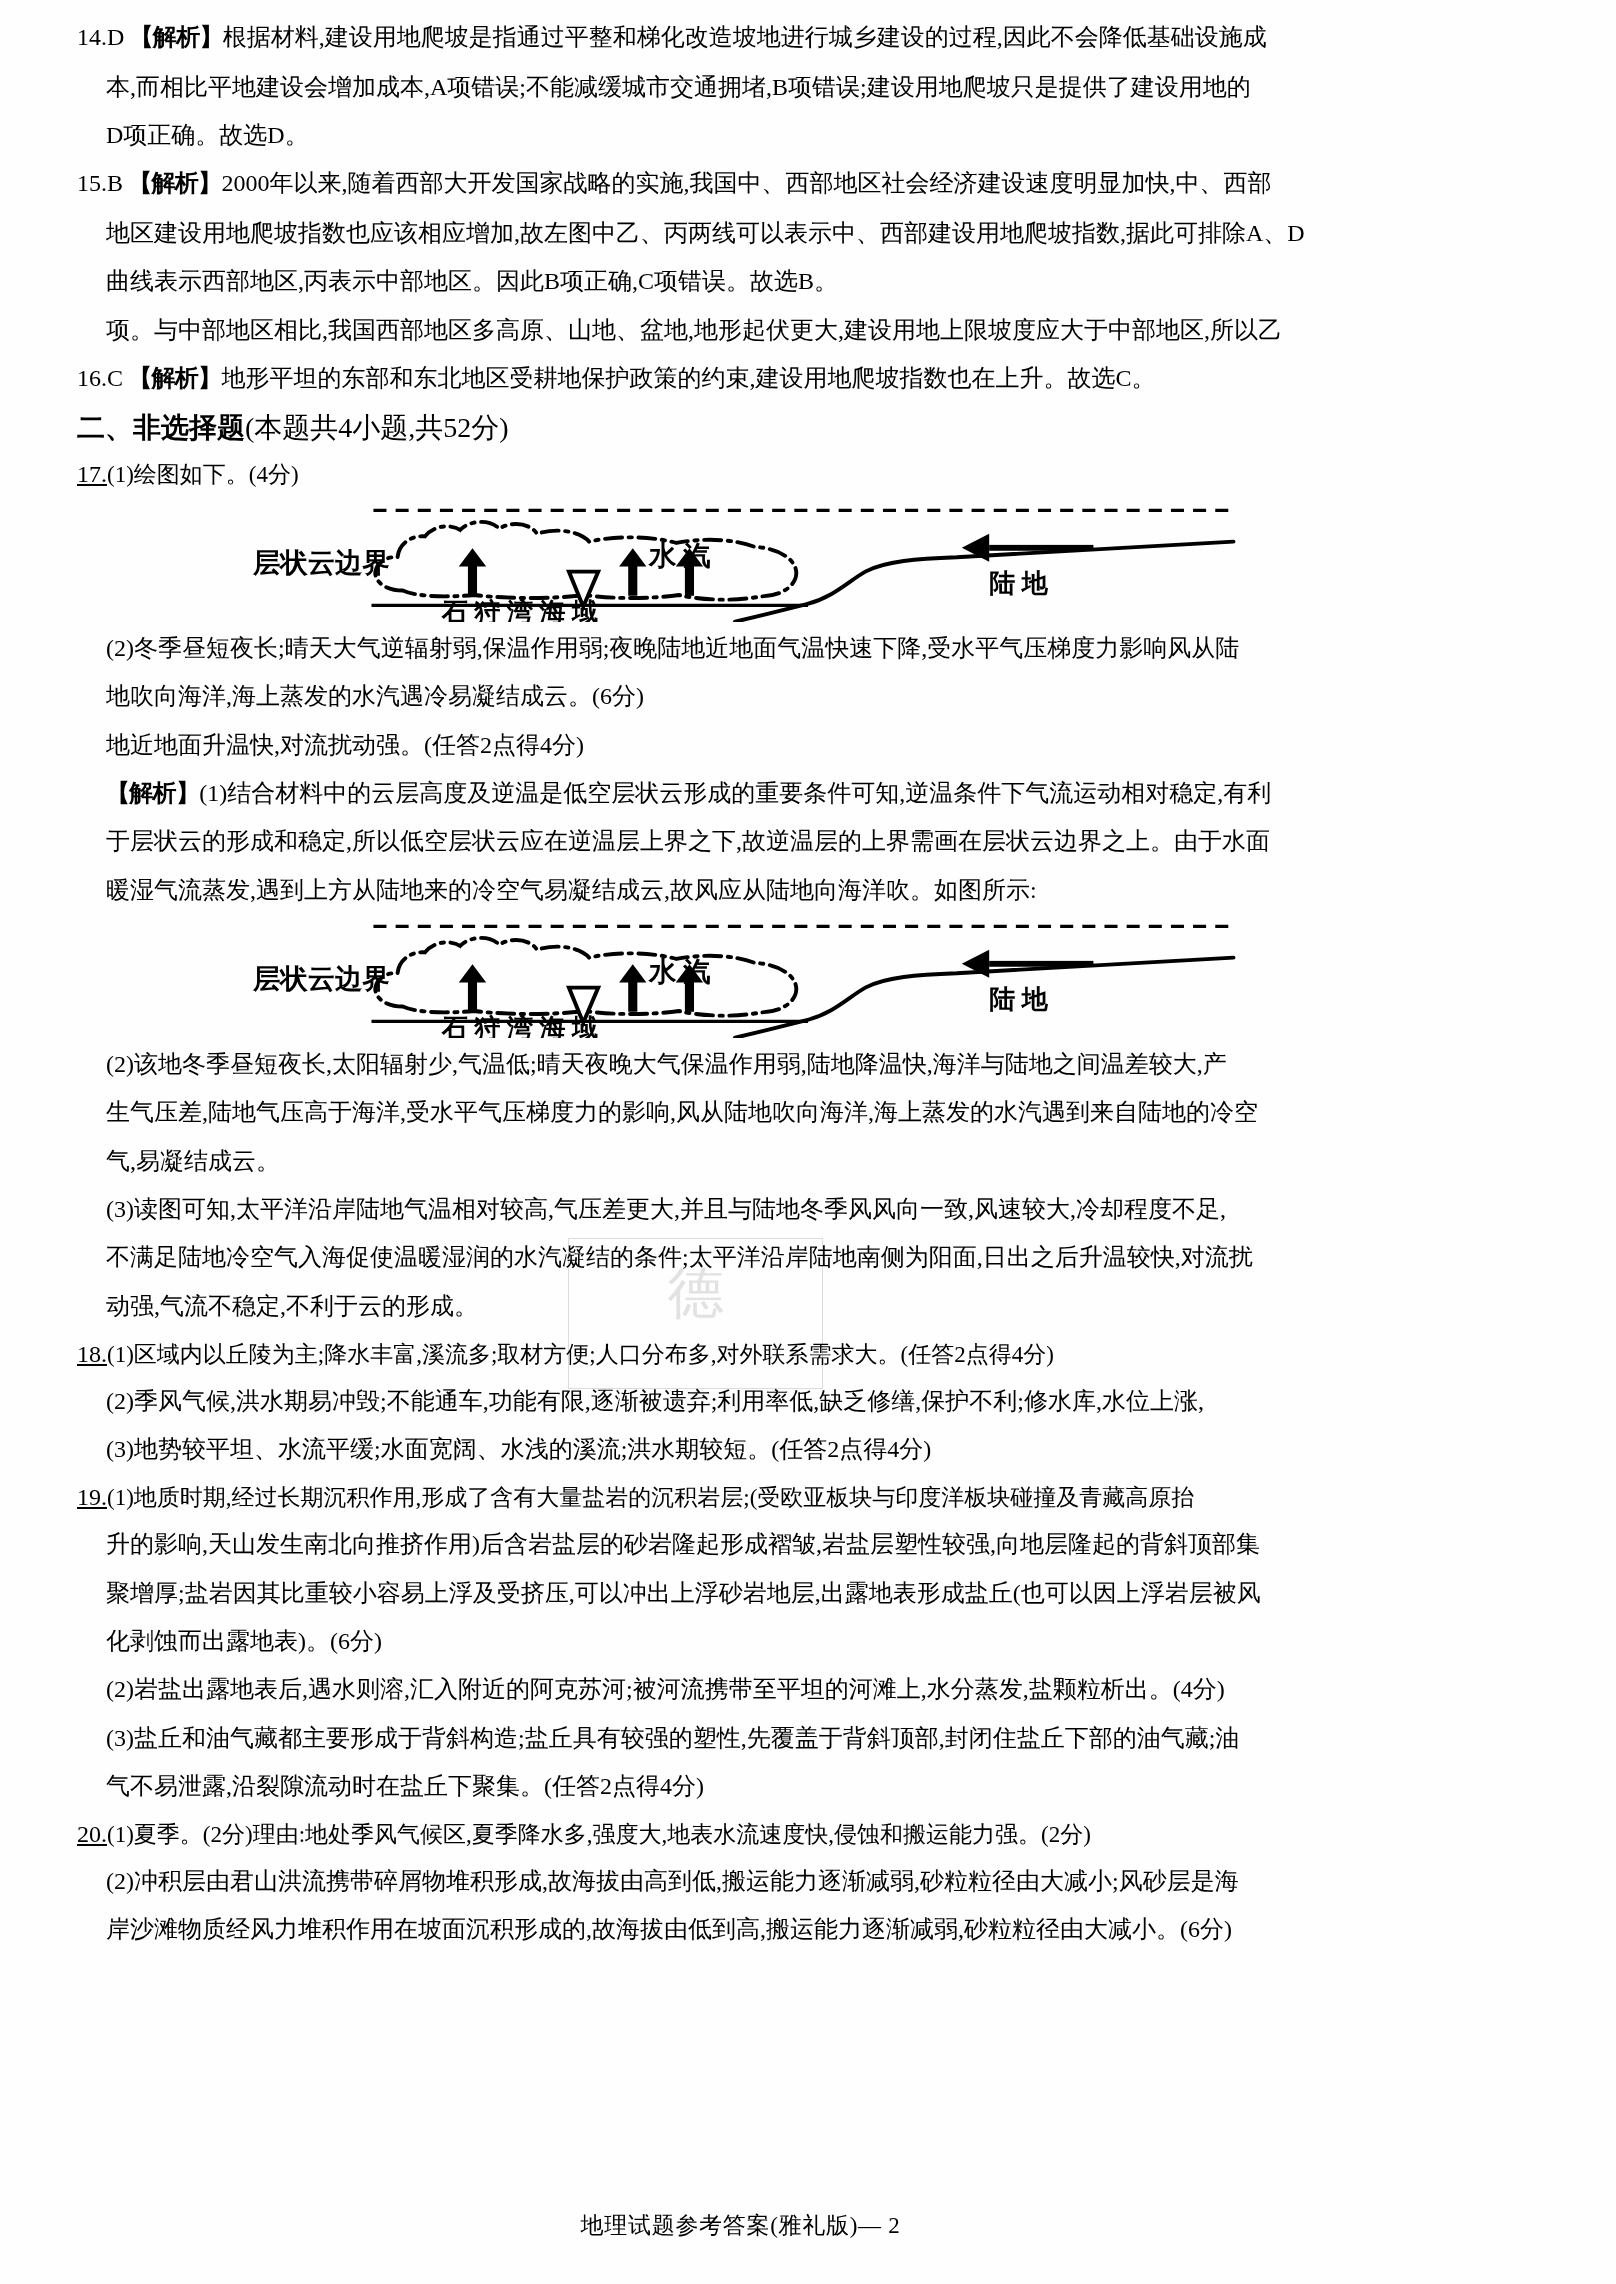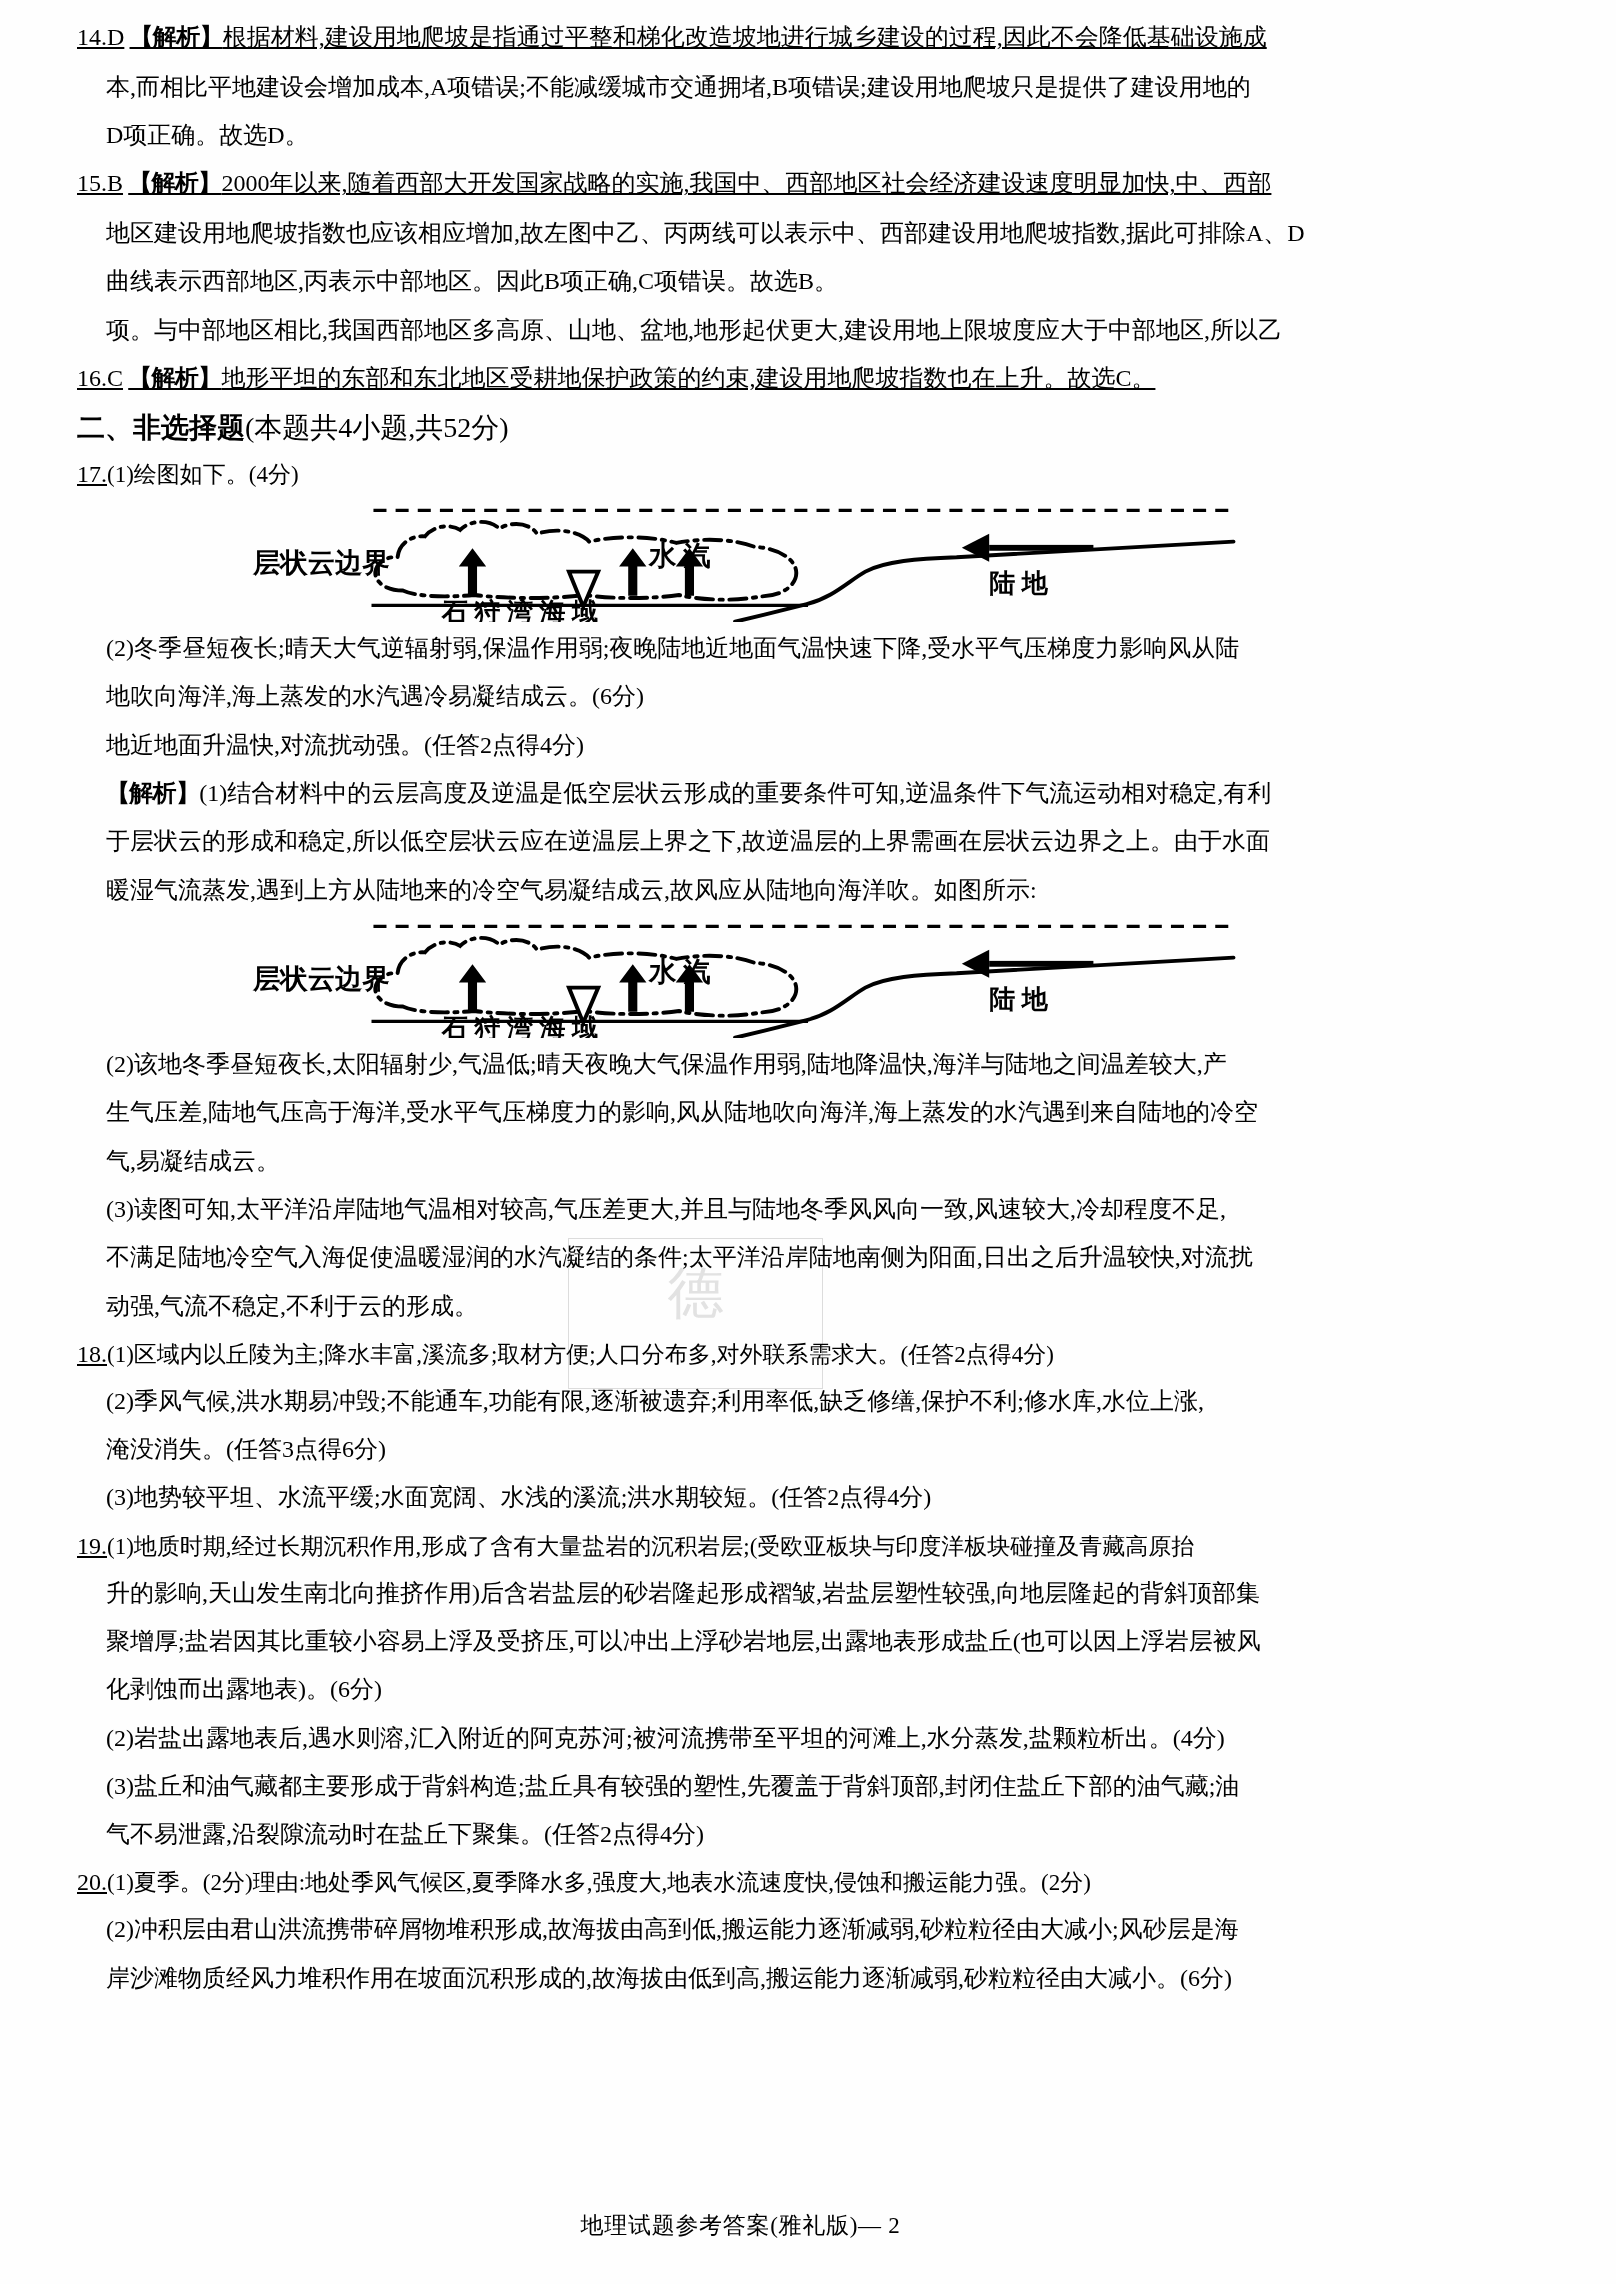--- a/index.html
+++ b/index.html
@@ -27,21 +27,20 @@
     left: 77px;
     top: 14.3px;
     width: 1479px;
   }
 
   
   .ans-block {
     display: flex;
     align-items: flex-start;
     margin-bottom: 2.6px;
-    text-decoration: underline;
   }
   .ans-num {
     flex: 0 0 auto;
     font-size: 24px;
     line-height: 47px;
     letter-spacing: 0px;
     white-space: nowrap;
     padding-right: 5.2px;
   }
   .ans-body {
@@ -266,21 +265,20 @@
 
     <div class="hang indent-sub">(3)读图可知,太平洋沿岸陆地气温相对较高,气压差更大,并且与陆地冬季风风向一致,风速较大,冷却程度不足,</div>
     <div class="hang indent-sub">不满足陆地冷空气入海促使温暖湿润的水汽凝结的条件;太平洋沿岸陆地南侧为阳面,日出之后升温较快,对流扰</div>
     <div class="hang indent-sub">动强,气流不稳定,不利于云的形成。</div>
 
     <div class="q-line">
       <div class="q-label">18.</div>
       <div class="q-text">(1)区域内以丘陵为主;降水丰富,溪流多;取材方便;人口分布多,对外联系需求大。(任答2点得4分)</div>
     </div>
     <div class="hang indent-sub">(2)季风气候,洪水期易冲毁;不能通车,功能有限,逐渐被遗弃;利用率低,缺乏修缮,保护不利;修水库,水位上涨,</div>
-    <div class="hang indent-sub">淹没消失。(任答3点得6分)</div>
     <div class="hang indent-sub">(3)地势较平坦、水流平缓;水面宽阔、水浅的溪流;洪水期较短。(任答2点得4分)</div>
 
     <div class="q-line">
       <div class="q-label">19.</div>
       <div class="q-text">(1)地质时期,经过长期沉积作用,形成了含有大量盐岩的沉积岩层;(受欧亚板块与印度洋板块碰撞及青藏高原抬</div>
     </div>
     <div class="hang indent-sub">升的影响,天山发生南北向推挤作用)后含岩盐层的砂岩隆起形成褶皱,岩盐层塑性较强,向地层隆起的背斜顶部集</div>
     <div class="hang indent-sub">聚增厚;盐岩因其比重较小容易上浮及受挤压,可以冲出上浮砂岩地层,出露地表形成盐丘(也可以因上浮岩层被风</div>
     <div class="hang indent-sub">化剥蚀而出露地表)。(6分)</div>
     <div class="hang indent-sub">(2)岩盐出露地表后,遇水则溶,汇入附近的阿克苏河;被河流携带至平坦的河滩上,水分蒸发,盐颗粒析出。(4分)</div>

